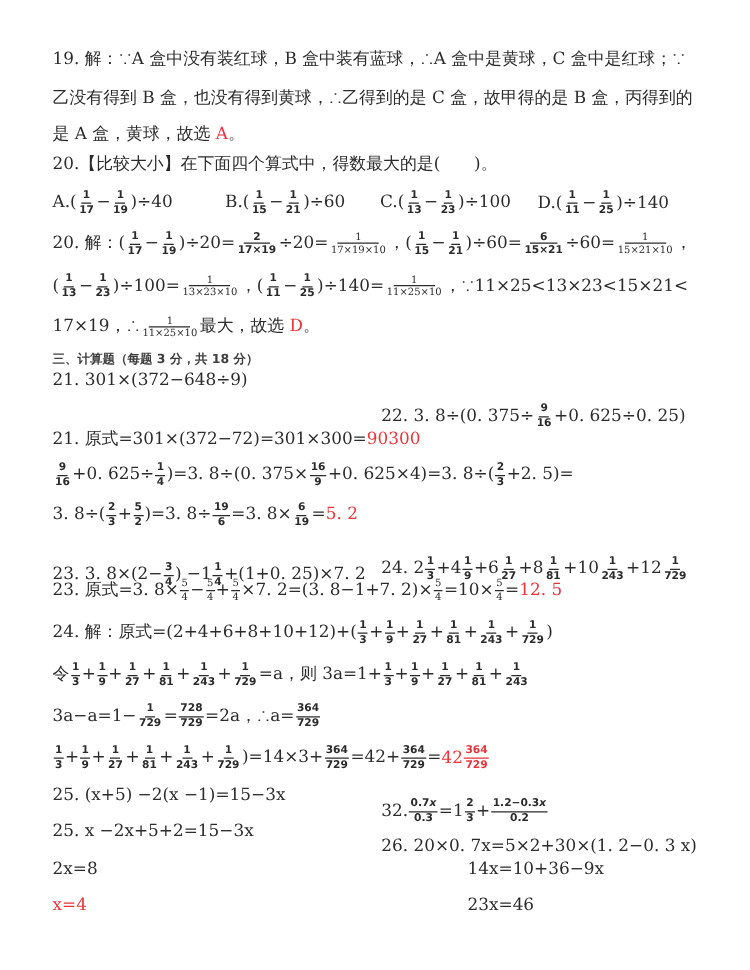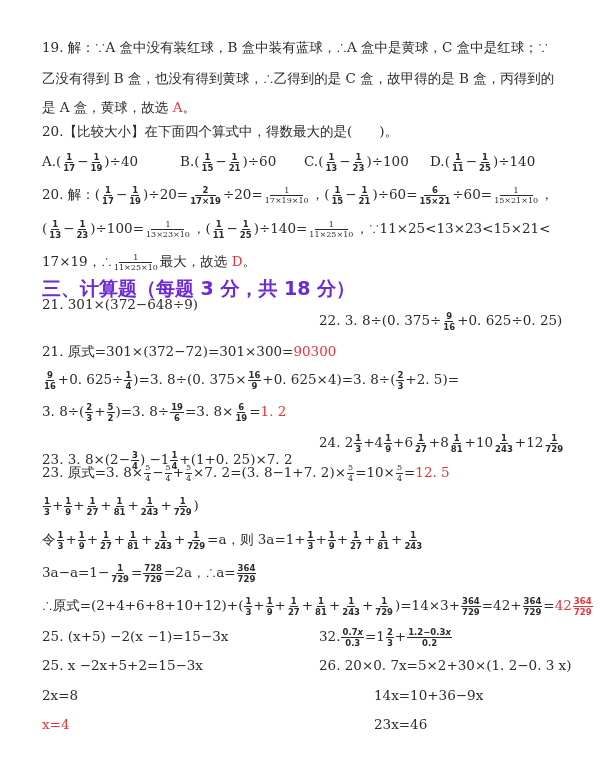--- a/index.html
+++ b/index.html
@@ -3,34 +3,34 @@
 <meta charset="utf-8">
 <style>
   html, body { margin: 0; padding: 0; background: #ffffff; }
   body {
     width: 600px; height: 776px; position: relative; overflow: hidden;
     font-family: "DejaVu Serif", "Liberation Serif", serif;
     color: #2b2b2b; font-size: 13.5px;
   }
   .line { position: absolute; left: 42px; white-space: nowrap; line-height: 18px; }
   .red { color: #e8343a; }
-  .bold { font-family: "DejaVu Sans", "Liberation Sans", sans-serif; font-weight: bold; font-size: 19px; color: #6d28d9; }
+  .bold { font-family: "DejaVu Sans", "Liberation Sans", sans-serif; font-weight: bold; font-size: 10px; color: #404040; }
   .frac {
     display: inline-flex; flex-direction: column; align-items: center;
     vertical-align: middle; margin: 0 1px; line-height: 1;
   }
   .frac .n, .frac .d {
     font-family: "DejaVu Sans", "Liberation Sans", sans-serif;
     font-size: 8.5px; font-weight: bold; padding: 0 1px;
   }
   .frac .n { border-bottom: 1px solid #2b2b2b; padding-bottom: 1px; }
   .frac .d { padding-top: 1px; }
   .frac.thin .n, .frac.thin .d { font-weight: normal; font-family: "DejaVu Serif", serif; font-size: 8px; }
   .frac.red .n { border-bottom-color: #e8343a; }
-  .right { left: 319px; }
+  .right { left: 305px; margin-top: 12px; }
 </style>
 </head>
 <body>
 
 <div class="line" style="top:38px">19. 解：∵A 盒中没有装红球，B 盒中装有蓝球，∴A 盒中是黄球，C 盒中是红球；∵</div>
 <div class="line" style="top:69px">乙没有得到 B 盒，也没有得到黄球，∴乙得到的是 C 盒，故甲得的是 B 盒，丙得到的</div>
 <div class="line" style="top:98px"><span>是 A 盒，黄球，故选 </span><span class="red">A</span><span>。</span></div>
 
 <div class="line" style="top:122px">20.【比较大小】在下面四个算式中，得数最大的是(　　)。</div>
 
@@ -150,21 +150,21 @@
       <span class="d">3</span>
     </span>+<span class="frac">
       <span class="n">5</span>
       <span class="d">2</span>
     </span>)=3. 8÷<span class="frac">
       <span class="n">19</span>
       <span class="d">6</span>
     </span>=3. 8×<span class="frac">
       <span class="n">6</span>
       <span class="d">19</span>
-    </span>=<span class="red">1. 2</span>
+    </span>=<span class="red">5. 2</span>
 </div>
 
 <div class="line" style="top:450px">
   <span>23. 3. 8×(2−</span><span class="frac">
       <span class="n">3</span>
       <span class="d">4</span>
     </span>) −1<span class="frac">
       <span class="n">1</span>
       <span class="d">4</span>
     </span><span>+(1+0. 25)×7. 2</span>
@@ -204,21 +204,21 @@
     </span>×7. 2=(3. 8−1+7. 2)×<span class="frac thin">
       <span class="n">5</span>
       <span class="d">4</span>
     </span>=10×<span class="frac thin">
       <span class="n">5</span>
       <span class="d">4</span>
     </span>=<span class="red">12. 5</span>
 </div>
 
 <div class="line" style="top:496px">
-  <span class="frac">
+  <span>24. 解：原式=(2+4+6+8+10+12)+(</span><span class="frac">
       <span class="n">1</span>
       <span class="d">3</span>
     </span>+<span class="frac">
       <span class="n">1</span>
       <span class="d">9</span>
     </span>+<span class="frac">
       <span class="n">1</span>
       <span class="d">27</span>
     </span>+<span class="frac">
       <span class="n">1</span>
@@ -273,21 +273,21 @@
       <span class="d">729</span>
     </span>=<span class="frac">
       <span class="n">728</span>
       <span class="d">729</span>
     </span>=2a，∴a=<span class="frac">
       <span class="n">364</span>
       <span class="d">729</span>
     </span>
 </div>
 <div class="line" style="top:596px">
-  <span>∴原式=(2+4+6+8+10+12)+(</span><span class="frac">
+  <span class="frac">
       <span class="n">1</span>
       <span class="d">3</span>
     </span>+<span class="frac">
       <span class="n">1</span>
       <span class="d">9</span>
     </span>+<span class="frac">
       <span class="n">1</span>
       <span class="d">27</span>
     </span>+<span class="frac">
       <span class="n">1</span>

